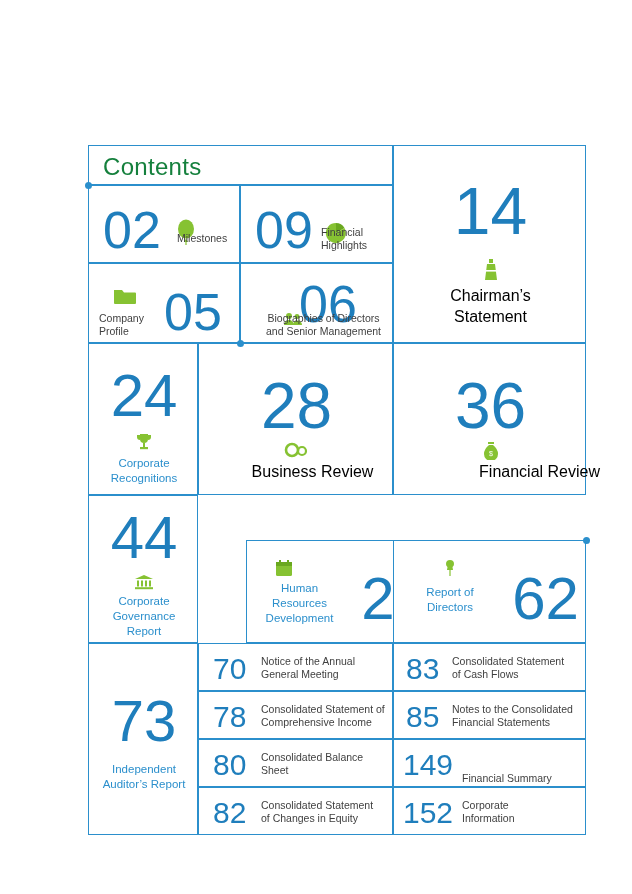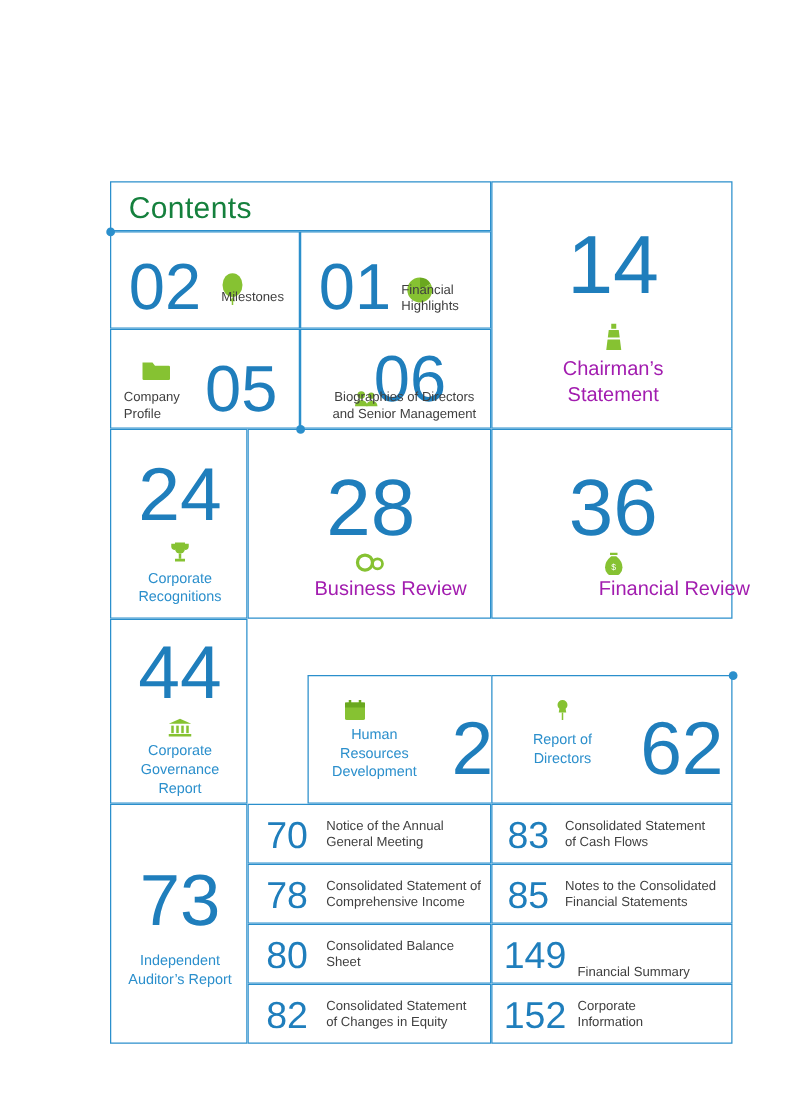--- a/index.html
+++ b/index.html
@@ -47,21 +47,21 @@
     color: #3f3f3f;
     line-height: 1.25;
   }
   .lbl-blue {
     font-size: 11.5px;
     color: #2b8fcc;
     line-height: 1.3;
   }
   .lbl-big {
     font-size: 16px;
-    color: #a21caf;
+    color: #000000;
     line-height: 1.3;
   }
 
   .icon {
     display: inline-block;
     line-height: 1;
     color: #86c232;
   }
 
   
@@ -95,21 +95,21 @@
             <path d="M11 19.5 L9 23 L13 23 Z" fill="#86c232"></path>
             <rect x="10.4" y="22" width="1.2" height="4" fill="#86c232"></rect>
           </svg>
       </div>
     </div>
     <div class="lbl" style="position:absolute; left:88px; top:46px; white-space:pre-line;">Milestones</div>
   </div>
 
   <div class="cell" style="left:152px; top:40px; width:153px; height:78px;">
     <div class="rowflex" style="position:absolute; left:14px; top:18px;">
-      <div class="num-l">01</div>
+      <div class="num-l">09</div>
       <div class="icon" style="margin-left:12px; margin-top:8px;">
         <svg width="22" height="22" viewBox="0 0 22 22">
             <path d="M11 11 L11 1 A10 10 0 0 1 19.5 6 Z" fill="#6aa81f"></path>
             <path d="M11 11 L19.5 6 A10 10 0 1 1 11 1 Z" fill="#86c232"></path>
           </svg>
       </div>
     </div>
     <div class="lbl" style="position:absolute; left:80px; top:40px; white-space:pre-line;">Financial
 Highlights</div>
   </div>

